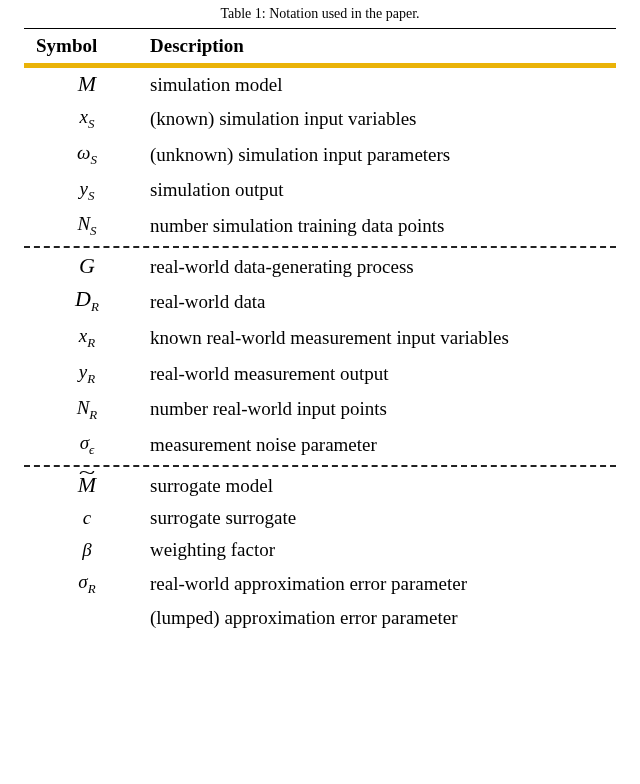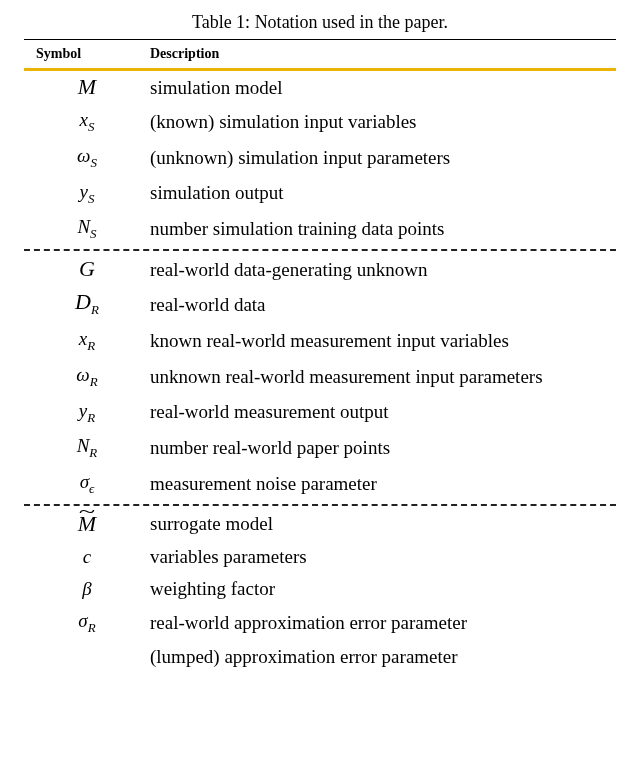--- a/index.html
+++ b/index.html
@@ -9,34 +9,33 @@
     font-family: "Times New Roman", Times, serif;
     font-size: 19px;
     color: #000;
     width: 640px;
   }
   .wrap {
     padding: 6px 24px 10px 24px;
   }
   .caption {
     text-align: center;
-    font-size: 18px;
+    font-size: 14px;
     margin-bottom: 6px;
-    margin-top: 6px;
   }
   table.notation {
     width: 100%;
     border-collapse: collapse;
   }
   table.notation thead th {
     text-align: left;
     font-weight: bold;
-    font-size: 14px;
+    font-size: 19px;
     border-top: 1.5px solid #000;
-    border-bottom: 3px solid #eab308;
+    border-bottom: 5px solid #eab308;
     padding: 6px 0 6px 4px;
   }
   table.notation thead th.sym-col {
     padding-left: 12px;
     width: 110px;
   }
   table.notation tbody td {
     padding: 5px 0 5px 4px;
     vertical-align: middle;
     font-size: 19px;
@@ -128,62 +127,58 @@
       </tr>
 
       <tr class="sep">
           <td colspan="2">
             <div class="dash"></div>
           </td>
         </tr>
 
       <tr>
         <td class="sym"><span class="cal">G</span></td>
-        <td>real-world data-generating unknown</td>
+        <td>real-world data-generating process</td>
       </tr>
       <tr>
         <td class="sym"><span class="cal">D</span><span class="sub">R</span></td>
         <td>real-world data</td>
       </tr>
       <tr>
         <td class="sym"><span class="it">x</span><span class="sub">R</span></td>
         <td>known real-world measurement input variables</td>
       </tr>
       <tr>
-        <td class="sym"><span class="it">ω</span><span class="sub">R</span></td>
-        <td>unknown real-world measurement input parameters</td>
-      </tr>
-      <tr>
         <td class="sym"><span class="it">y</span><span class="sub">R</span></td>
         <td>real-world measurement output</td>
       </tr>
       <tr>
         <td class="sym"><span class="it">N</span><span class="sub">R</span></td>
-        <td>number real-world paper points</td>
+        <td>number real-world input points</td>
       </tr>
       <tr>
         <td class="sym"><span class="it">σ</span><span class="sub-eps">ϵ</span></td>
         <td>measurement noise parameter</td>
       </tr>
 
       <tr class="sep">
           <td colspan="2">
             <div class="dash"></div>
           </td>
         </tr>
 
       <tr>
         <td class="sym">
           <span class="tilde-wrap"><span class="tld">~</span><span class="cal">M</span></span>
         </td>
         <td>surrogate model</td>
       </tr>
       <tr>
         <td class="sym"><span class="it">c</span></td>
-        <td>variables parameters</td>
+        <td>surrogate surrogate</td>
       </tr>
       <tr>
         <td class="sym"><span class="it">β</span></td>
         <td>weighting factor</td>
       </tr>
       <tr>
         <td class="sym"><span class="it">σ</span><span class="sub">R</span></td>
         <td>real-world approximation error parameter</td>
       </tr>
       <tr>

